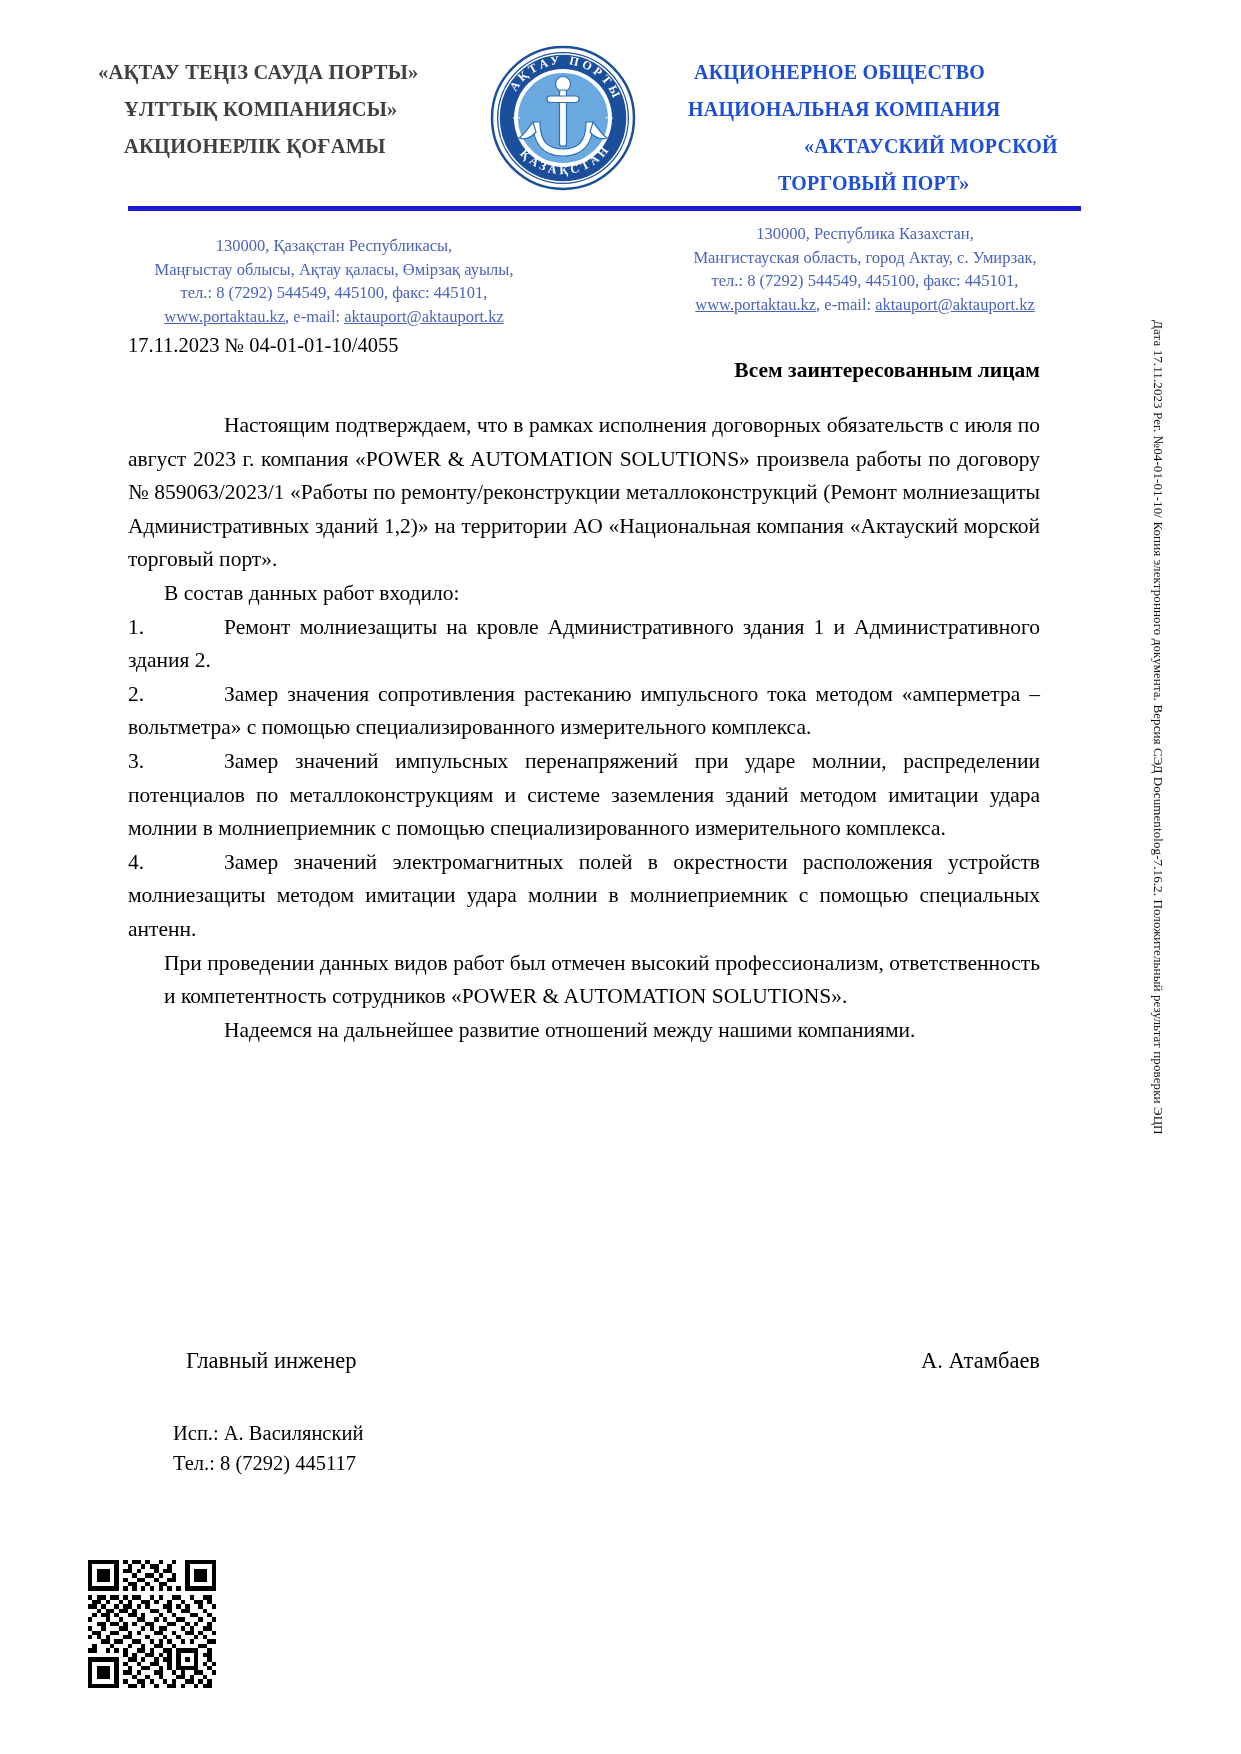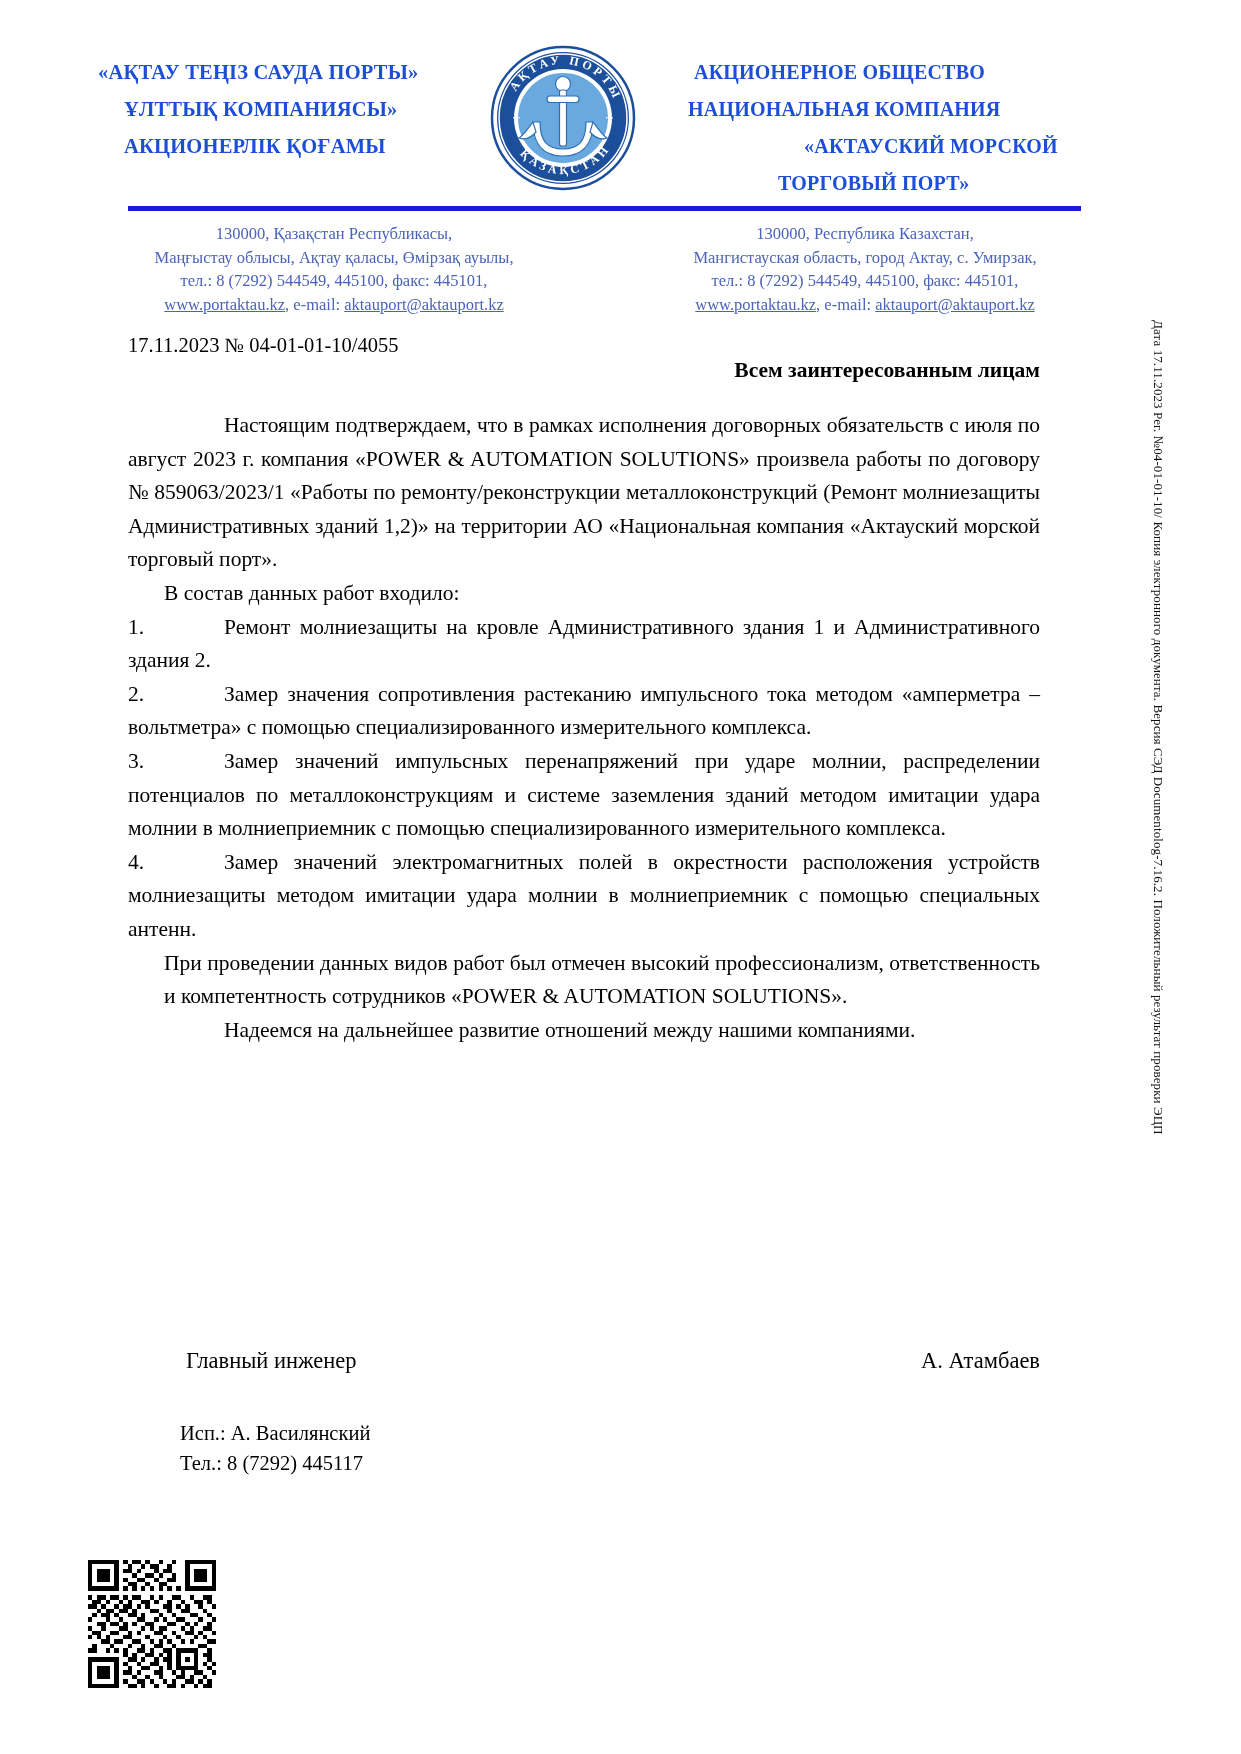--- a/index.html
+++ b/index.html
@@ -26,21 +26,21 @@
     top: 44px;
     width: 1241px;
     height: 160px;
   }
   .lh-left {
     position: absolute;
     left: 72px;
     top: 10px;
     width: 420px;
     text-align: center;
-    color: #1d4ed8;
+    color: #404040;
     font-weight: bold;
     font-size: 20.5px;
     line-height: 37px;
     letter-spacing: 0.2px;
   }
   .lh-left div:nth-child(1) { text-align: left; padding-left: 26px; }
   .lh-left div:nth-child(2) { text-align: left; padding-left: 52px; }
   .lh-left div:nth-child(3) { text-align: left; padding-left: 52px; }
 
   .lh-right {
@@ -81,21 +81,21 @@
 
   
   .addr {
     position: absolute;
     top: 222px;
     color: #4a63b8;
     font-size: 16.5px;
     line-height: 23.5px;
     text-align: center;
   }
-  .addr-left { left: 104px; width: 460px; }
+  .addr-left { left: 104px; width: 460px; margin-top: 12px; }
   .addr-right { left: 650px; width: 430px; }
   .addr u { text-decoration: underline; }
 
   
   .doc-date {
     position: absolute;
     left: 128px;
     top: 334px;
     font-size: 20.5px;
   }
@@ -141,21 +141,21 @@
     left: 186px;
     top: 1348px;
     width: 854px;
     font-size: 22.5px;
     font-weight: normal;
     display: flex;
     justify-content: space-between;
   }
   .exec {
     position: absolute;
-    left: 180px;
+    left: 173px;
     top: 1418px;
     font-size: 20.5px;
     line-height: 30px;
   }
 
   
   .qr {
     position: absolute;
     left: 88px;
     top: 1560px;

